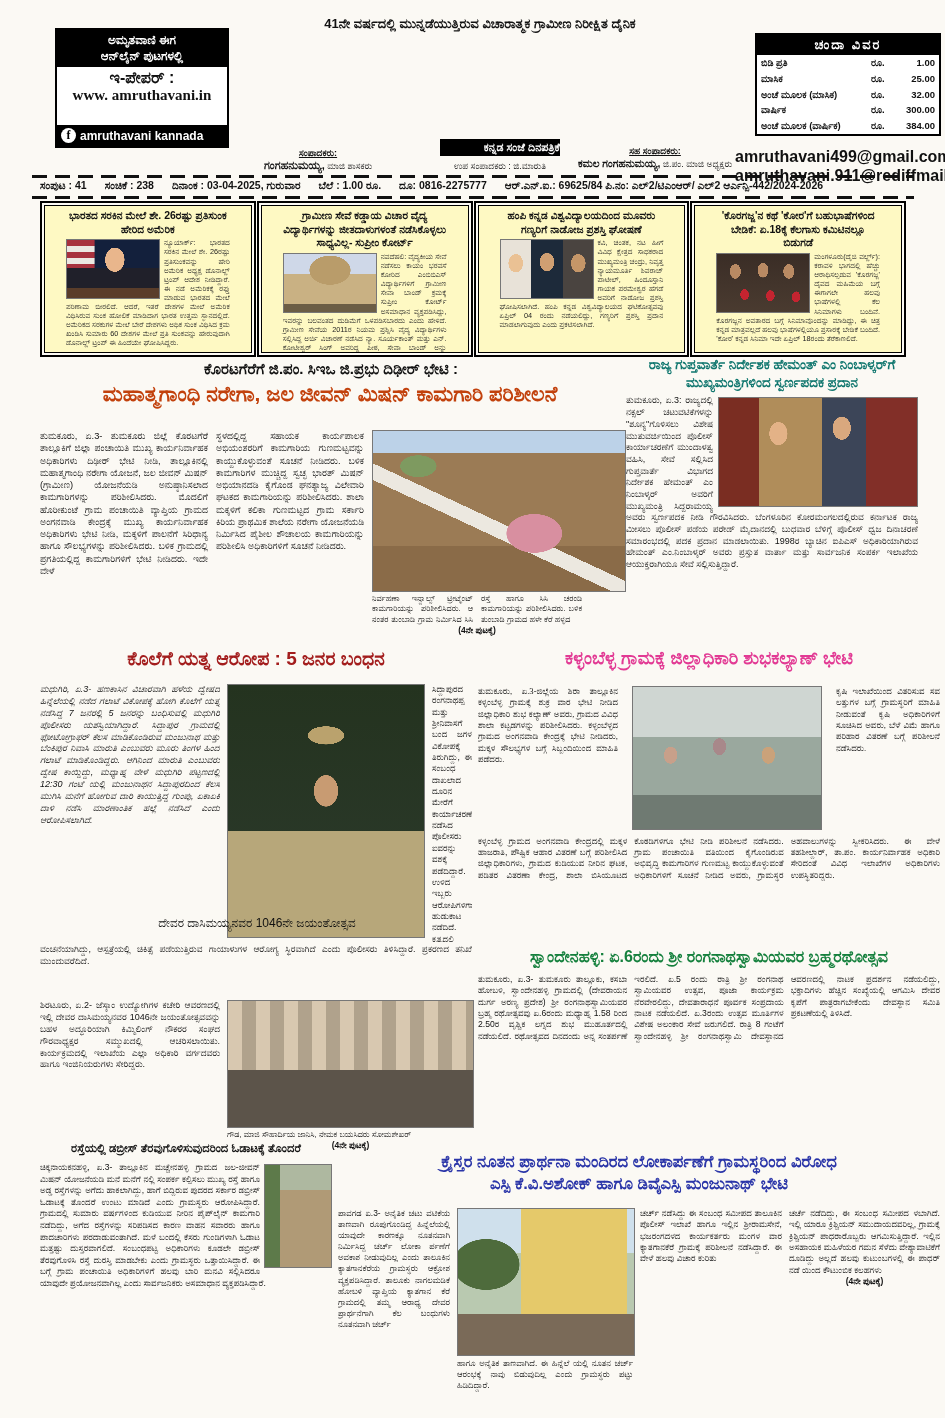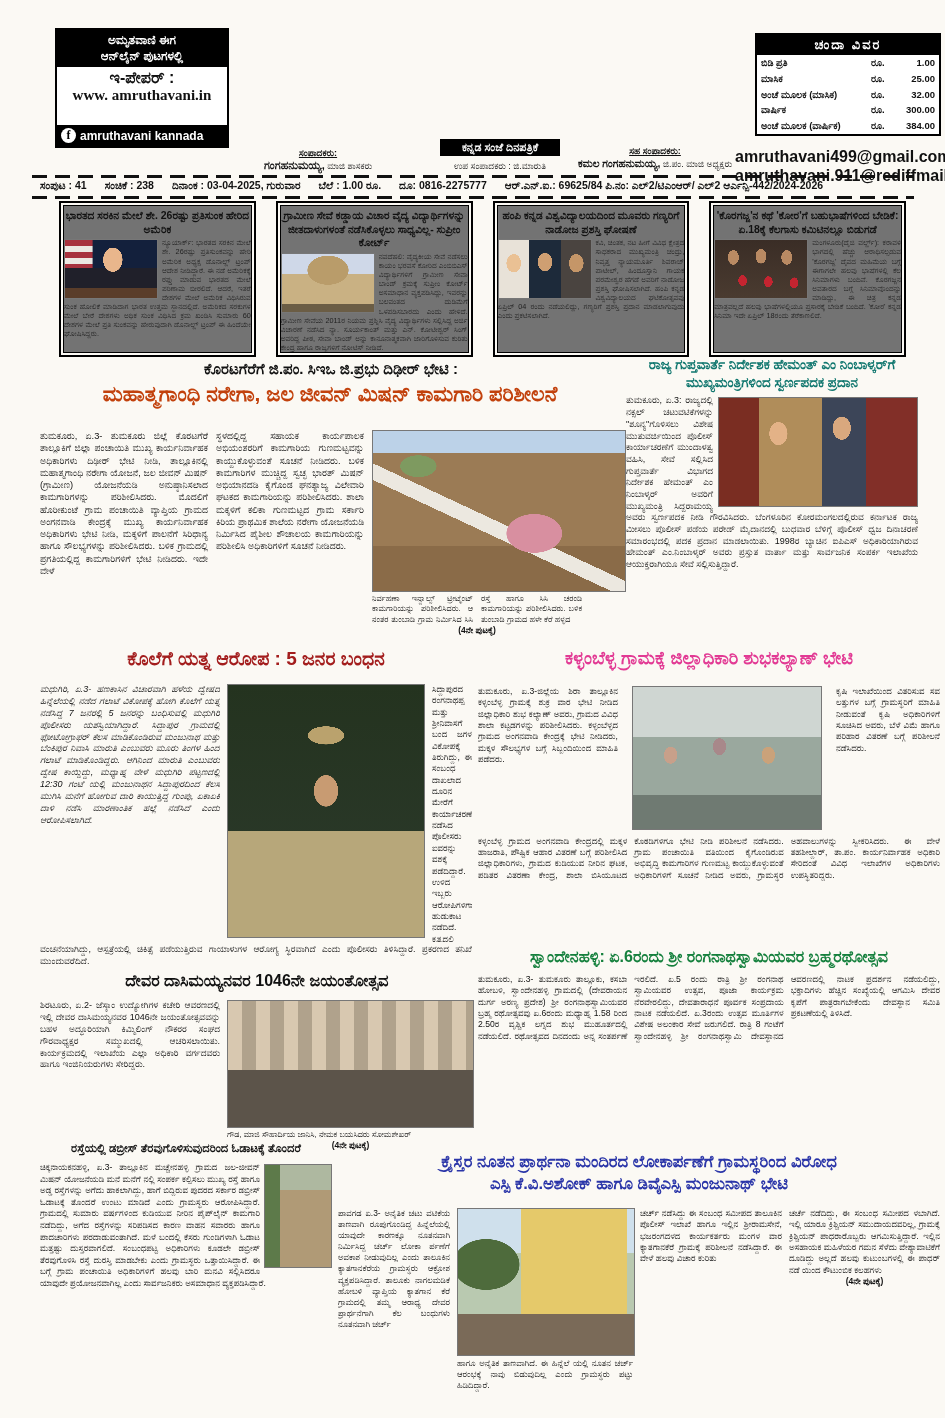--- a/index.html
+++ b/index.html
@@ -17,40 +17,40 @@
   .epaper-label{font-size:16px;font-weight:bold;}
   .epaper-url{font-size:15px;font-weight:bold;font-family:"Liberation Serif",serif;}
   .epaper-fb{position:absolute;left:0;bottom:0;width:100%;background:#000;color:#fff;display:flex;align-items:center;gap:4px;padding:3px 4px;box-sizing:border-box;}
   .fb-circle{width:15px;height:15px;border-radius:50%;background:#fff;color:#000;font-weight:bold;font-family:"Liberation Serif",serif;font-size:12px;line-height:15px;text-align:center;flex:0 0 15px;}
   .epaper-fb span.t{font-size:12px;font-weight:bold;}
   .tagline{left:235px;top:16px;width:490px;font-size:13px;font-weight:bold;}
   .masthead{left:228px;top:34px;width:492px;font-size:76px;line-height:1.3;font-weight:bold;color:#1c1ce0;
             text-shadow:3px 3px 0 #b9b9b9,-1px -1px 0 #333,1px -1px 0 #333,-1px 1px 0 #333;white-space:nowrap;overflow:visible;}
   .ed-left{left:238px;top:148px;width:160px;font-size:9px;}
   .ed-left .nm{font-size:11px;font-weight:bold;}
-  .badge{left:440px;top:139px;width:120px;background:#000;color:#fff;font-size:11px;font-weight:bold;text-align:center;padding:2px 0;}
+  .badge{left:440px;top:139px;width:120px;background:#000;color:#fff;font-size:11px;font-weight:bold;text-align:right;padding:2px 0;}
   .subed{left:430px;top:161px;width:140px;font-size:9px;text-align:center;}
   .ed-right{left:566px;top:146px;width:178px;font-size:9px;}
   .ed-right .nm{font-size:10.5px;font-weight:bold;}
   .ul{text-decoration:underline;}
   .subbox{left:755px;top:33px;width:182px;border:2px solid #000;background:#fff;}
   .subbox-hd{background:#000;color:#fff;font-size:13px;font-weight:bold;text-align:center;padding:2px 0;letter-spacing:2px;}
   .subrow{display:flex;font-size:9.5px;font-weight:bold;padding:1px 4px;line-height:1.45;}
   .subrow .l{flex:1;}
   .subrow .c{width:24px;}
   .subrow .v{width:40px;text-align:right;}
   .emails{left:735px;top:147px;width:208px;font-size:16px;font-weight:bold;text-align:center;line-height:1.2;}
   .dash{height:3px;background:repeating-linear-gradient(90deg,#111 0 15px,transparent 15px 23px);}
   .d1{left:32px;top:175px;width:882px;}
   .d2{left:32px;top:196px;width:882px;}
   .infoline{left:40px;top:179px;width:870px;display:flex;gap:18px;font-size:10.5px;font-weight:bold;white-space:nowrap;}
 
   
   .boxrow{left:44px;top:205px;width:858px;height:148px;display:flex;gap:9px;}
-  .nbox{flex:1;border:1px solid #000;outline:2px solid #000;outline-offset:2px;background:#737373;padding:3px 0;box-sizing:border-box;overflow:hidden;margin-left:19px;}
+  .nbox{flex:1;border:1px solid #000;outline:2px solid #000;outline-offset:2px;background:#fef9c3;padding:3px 21px;box-sizing:border-box;overflow:hidden;}
   .nbox .hd{font-size:10.5px;font-weight:bold;text-align:center;line-height:1.3;margin-bottom:2px;}
   .nbox .bd{font-size:7.3px;text-align:justify;line-height:1.25;color:#222;}
   .nbox .pic{float:left;width:92px;height:58px;margin:1px 4px 2px 0;}
 
   
   .ph{border:1px solid #777;background-repeat:no-repeat;background-size:100% 100%;}
   .ph-trump{background-image:
     radial-gradient(16px 20px at 52% 34%,#e9b68c 60%,transparent 61%),
     linear-gradient(180deg,transparent 48%,#20202a 48% 82%,#5a3d2a 82%),
     repeating-linear-gradient(180deg,#a8323e 0 6px,#ece8e2 6px 12px),
@@ -123,27 +123,27 @@
   .medal-photo{float:right;width:198px;height:108px;margin:2px 0 3px 5px;}
 
   .murder-head{left:40px;top:648px;width:432px;font-size:19px;font-weight:bold;color:#a31d1d;}
   .murder-row{left:40px;top:684px;width:432px;display:flex;gap:7px;height:258px;}
   .murder-colA{width:180px;font-style:italic;}
   .officer-photo{width:196px;height:252px;}
   .murder-colC{flex:1;}
   .murder-below{left:40px;top:944px;width:432px;height:26px;font-size:9px;line-height:1.3;text-align:justify;overflow:hidden;}
 
   .kall-head{left:478px;top:648px;width:462px;font-size:18px;font-weight:bold;color:#e23a94;}
-  .kall-row{left:478px;top:686px;width:462px;display:flex;gap:14px;height:146px;}
+  .kall-row{left:478px;top:686px;width:462px;display:flex;gap:14px;height:146px;font-family:Liberation Serif, serif;}
   .kall-colA{width:140px;}
   .kall-photo{width:188px;height:142px;}
   .kall-colC{flex:1;}
   .kall-lower{left:478px;top:836px;width:462px;height:108px;font-size:8.6px;line-height:1.3;text-align:justify;column-count:3;column-gap:7px;overflow:hidden;}
 
-  .dasi-head{left:40px;top:972px;width:434px;font-size:16px;font-weight:bold;color:#111;}
+  .dasi-head{left:40px;top:916px;width:434px;font-size:12px;font-weight:normal;color:#111;}
   .dasi-row{left:40px;top:1000px;width:434px;display:flex;gap:7px;height:138px;}
   .dasi-colA{width:182px;}
   .dasi-photo{width:245px;height:126px;}
   .dasi-cap{font-size:8px;line-height:1.3;text-align:justify;margin-top:2px;}
 
   .ratha-head{left:478px;top:948px;width:462px;font-size:16px;font-weight:bold;color:#15803d;}
   .ratha-body{left:478px;top:974px;width:462px;height:168px;font-size:8.6px;line-height:1.32;text-align:justify;column-count:3;column-gap:7px;overflow:hidden;}
 
   .deb-head{left:36px;top:1142px;width:300px;font-size:11.5px;font-weight:bold;color:#111;}
   .deb-body{left:40px;top:1162px;width:292px;height:248px;font-size:8.6px;line-height:1.35;text-align:justify;overflow:hidden;}
@@ -171,20 +171,21 @@
     <div class="epaper-mid">
       <div class="epaper-label">ಇ-ಪೇಪರ್ :</div>
       <div class="epaper-url">www. amruthavani.in</div>
     </div>
     <div class="epaper-fb">
       <span class="fb-circle">f</span>
       <span class="t">amruthavani kannada</span>
     </div>
   </div>
 
+  <div class="abs ctr tagline">41ನೇ ವರ್ಷದಲ್ಲಿ ಮುನ್ನಡೆಯುತ್ತಿರುವ ವಿಚಾರಾತ್ಮಕ ಗ್ರಾಮೀಣ ನಿರೀಕ್ಷಿತ ದೈನಿಕ</div>
 
   <div class="abs ctr ed-left">
     <div class="ul b">ಸಂಪಾದಕರು:</div>
     <span class="nm">ಗಂಗಹನುಮಯ್ಯ,</span>
     <span>ಮಾಜಿ ಶಾಸಕರು</span>
   </div>
   <div class="abs badge">ಕನ್ನಡ ಸಂಜೆ ದಿನಪತ್ರಿಕೆ</div>
   <div class="abs subed">ಉಪ ಸಂಪಾದಕರು : ಜಿ.ಮಾರುತಿ</div>
   <div class="abs ctr ed-right">
     <div class="ul b">ಸಹ ಸಂಪಾದಕರು:</div>

